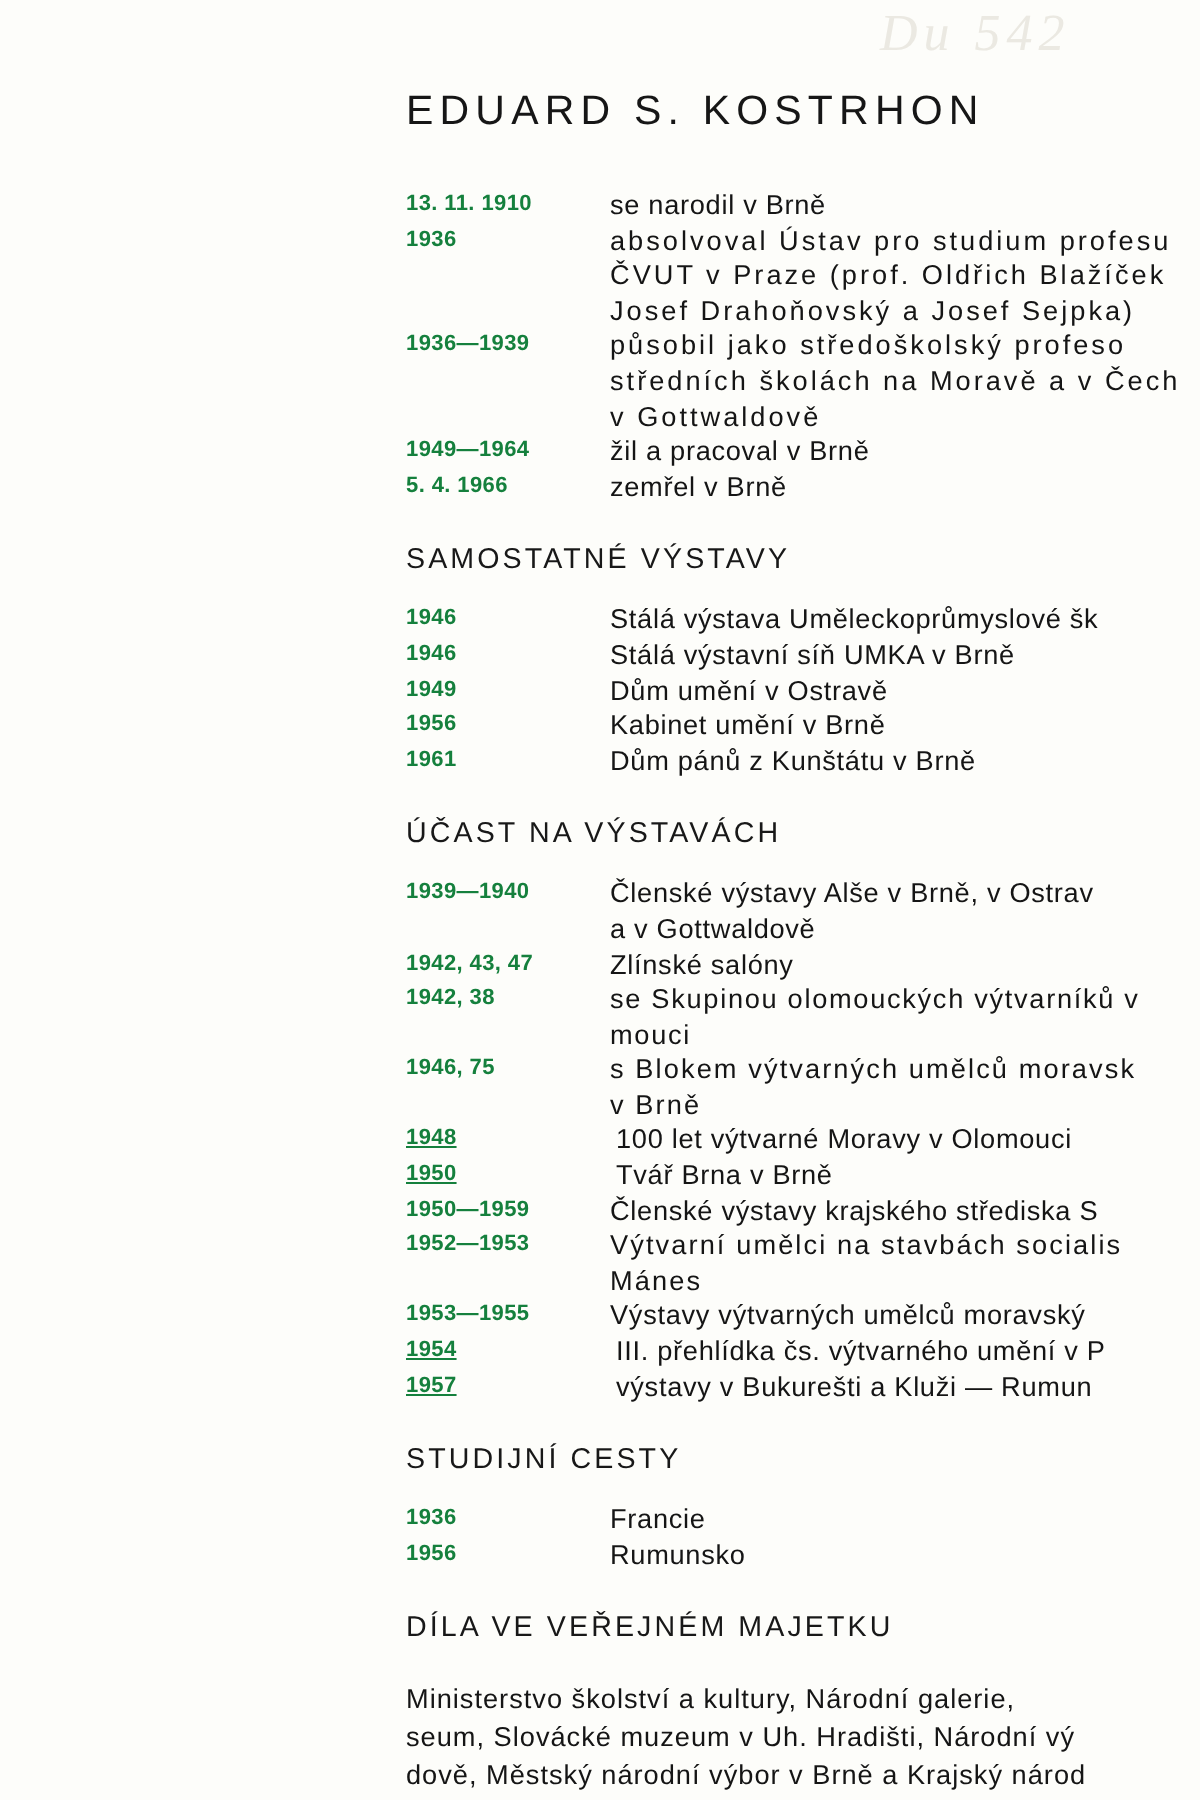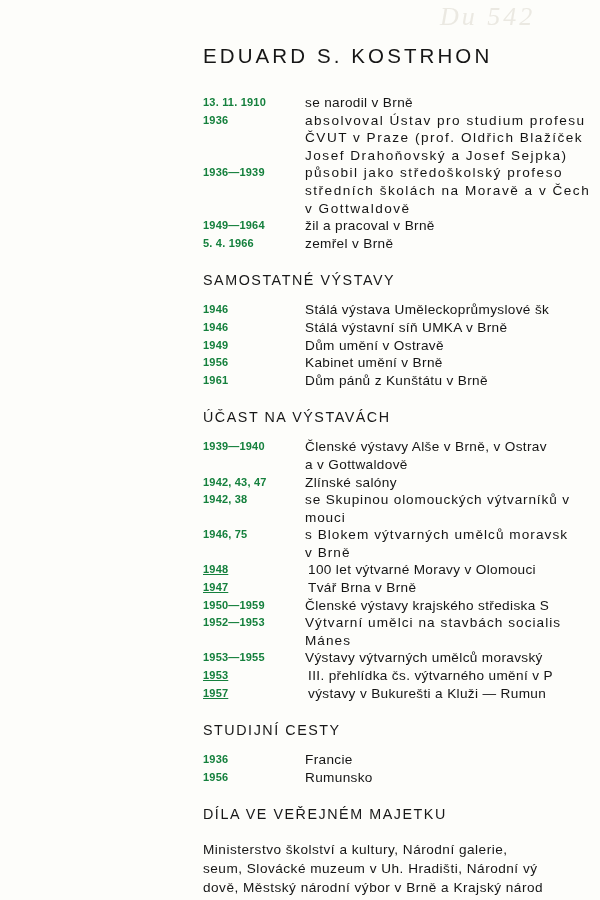--- a/index.html
+++ b/index.html
@@ -240,21 +240,21 @@
       </div>
 
       <div class="row indent">
         <div class="year">1948</div>
         <div class="desc">
           <span class="cont">100 let výtvarné Moravy v Olomouci</span>
         </div>
       </div>
 
       <div class="row indent">
-        <div class="year">1947</div>
+        <div class="year">1950</div>
         <div class="desc">
           <span class="cont">Tvář Brna v Brně</span>
         </div>
       </div>
 
       <div class="row">
         <div class="year">1950—1959</div>
         <div class="desc">
           <span class="cont">Členské výstavy krajského střediska S</span>
         </div>
@@ -269,21 +269,21 @@
       </div>
 
       <div class="row">
         <div class="year">1953—1955</div>
         <div class="desc">
           <span class="cont">Výstavy výtvarných umělců moravský</span>
         </div>
       </div>
 
       <div class="row indent">
-        <div class="year">1953</div>
+        <div class="year">1954</div>
         <div class="desc">
           <span class="cont">III. přehlídka čs. výtvarného umění v P</span>
         </div>
       </div>
 
       <div class="row indent">
         <div class="year">1957</div>
         <div class="desc">
           <span class="cont">výstavy v Bukurešti a Kluži — Rumun</span>
         </div>

